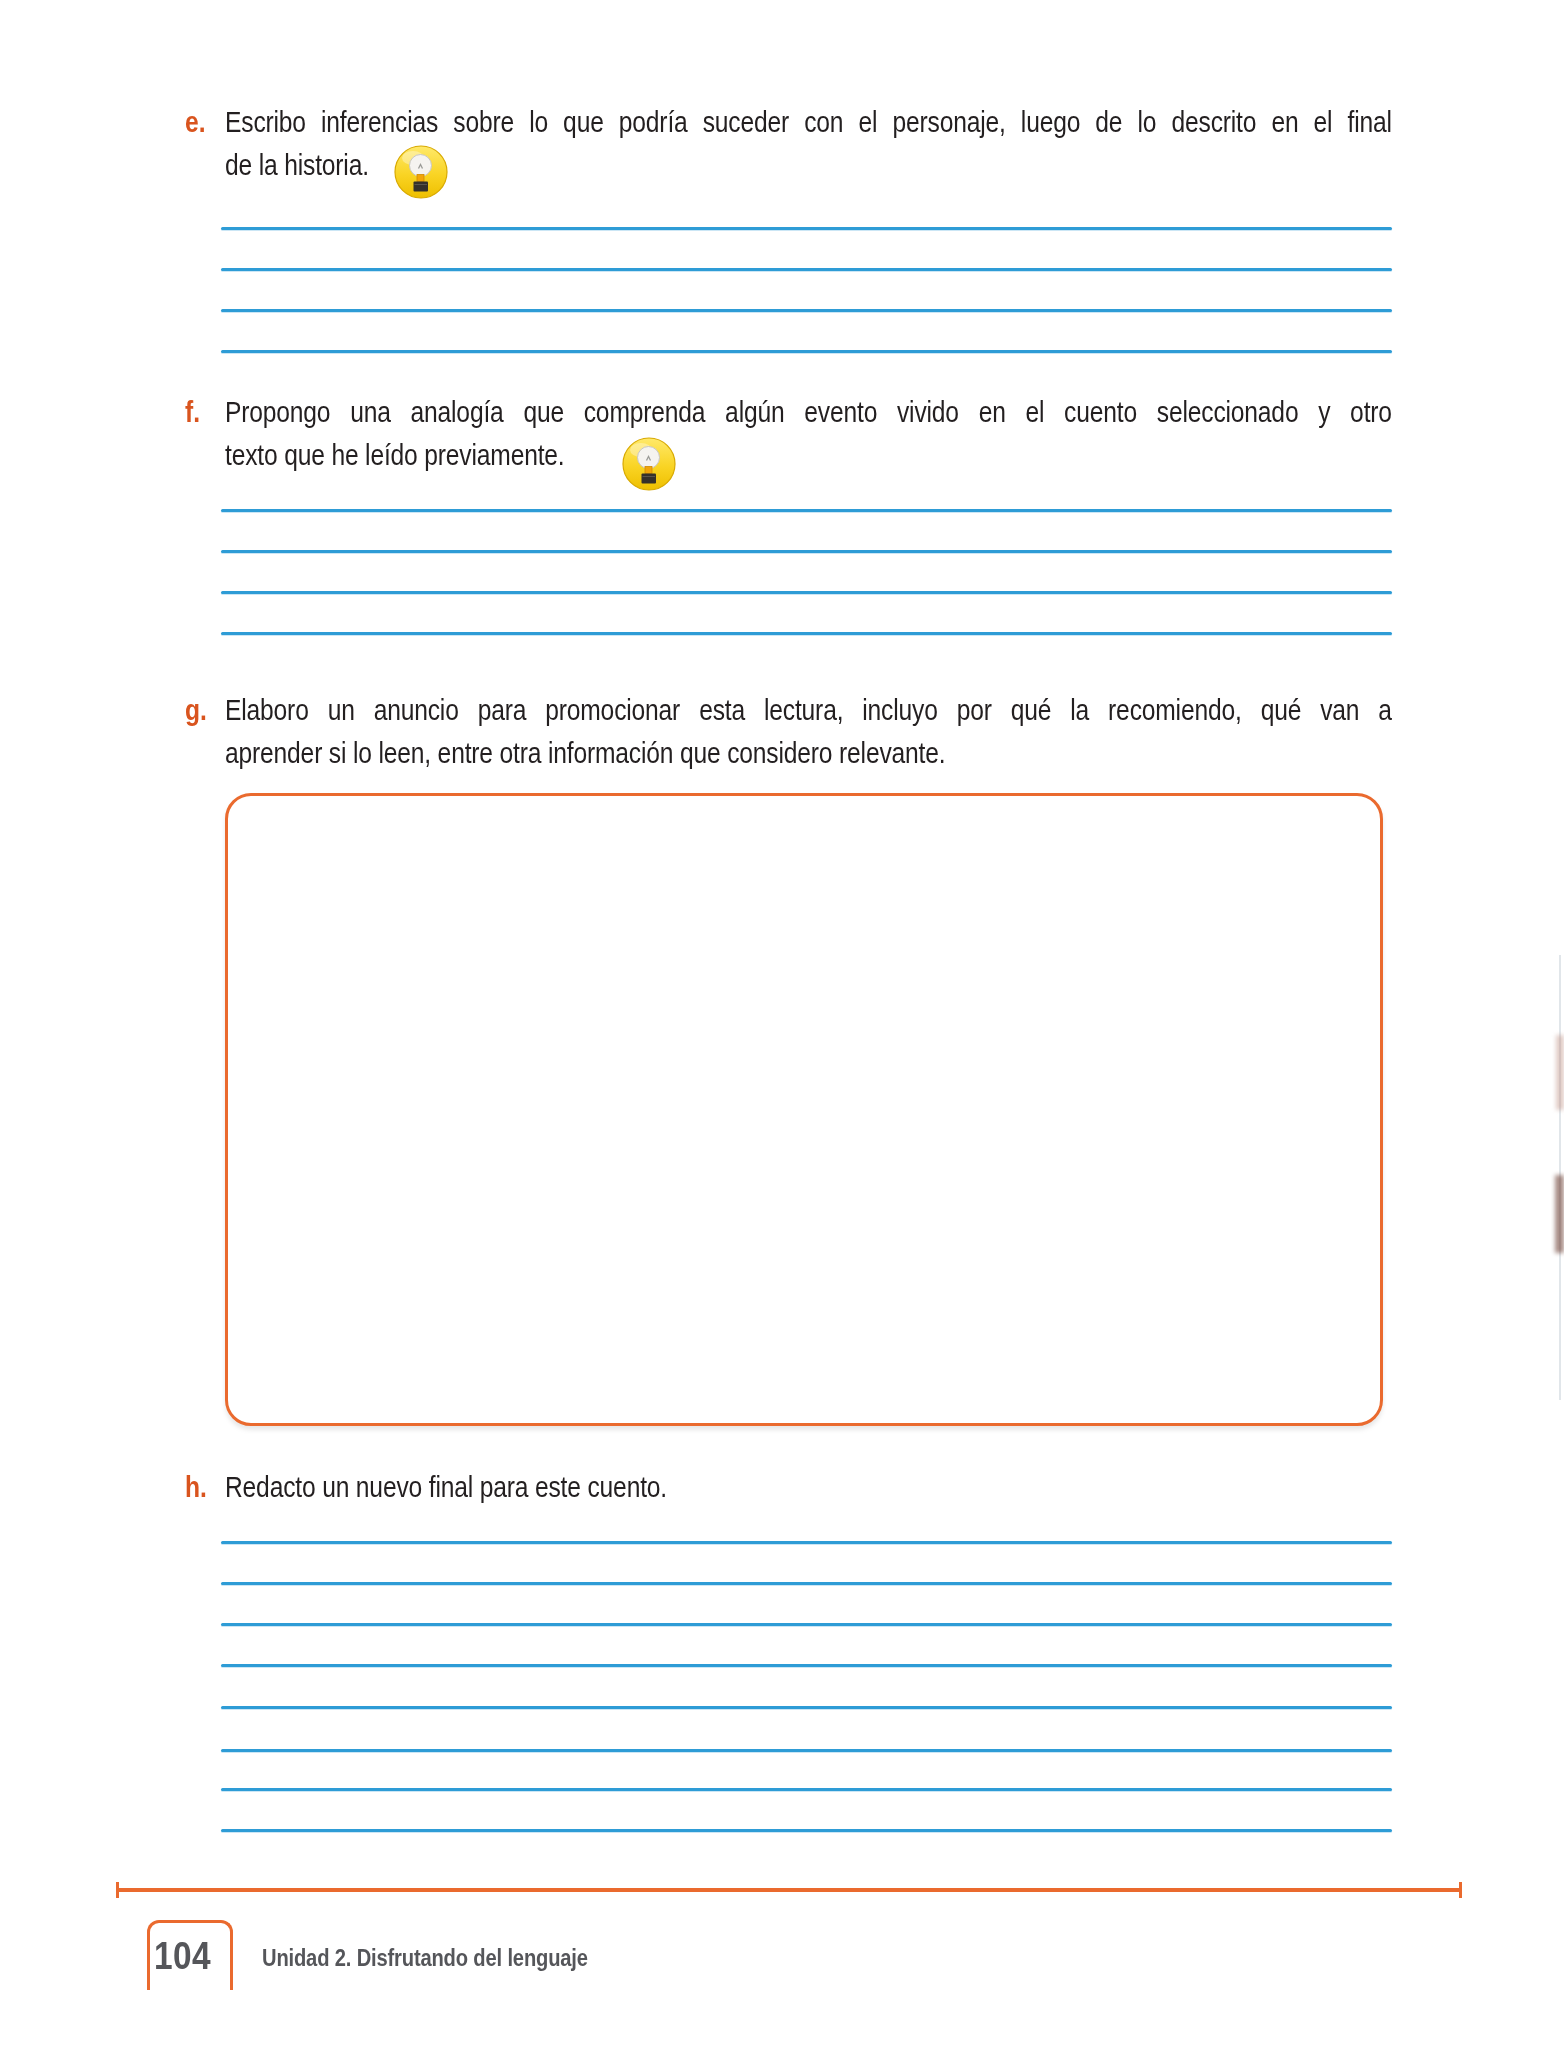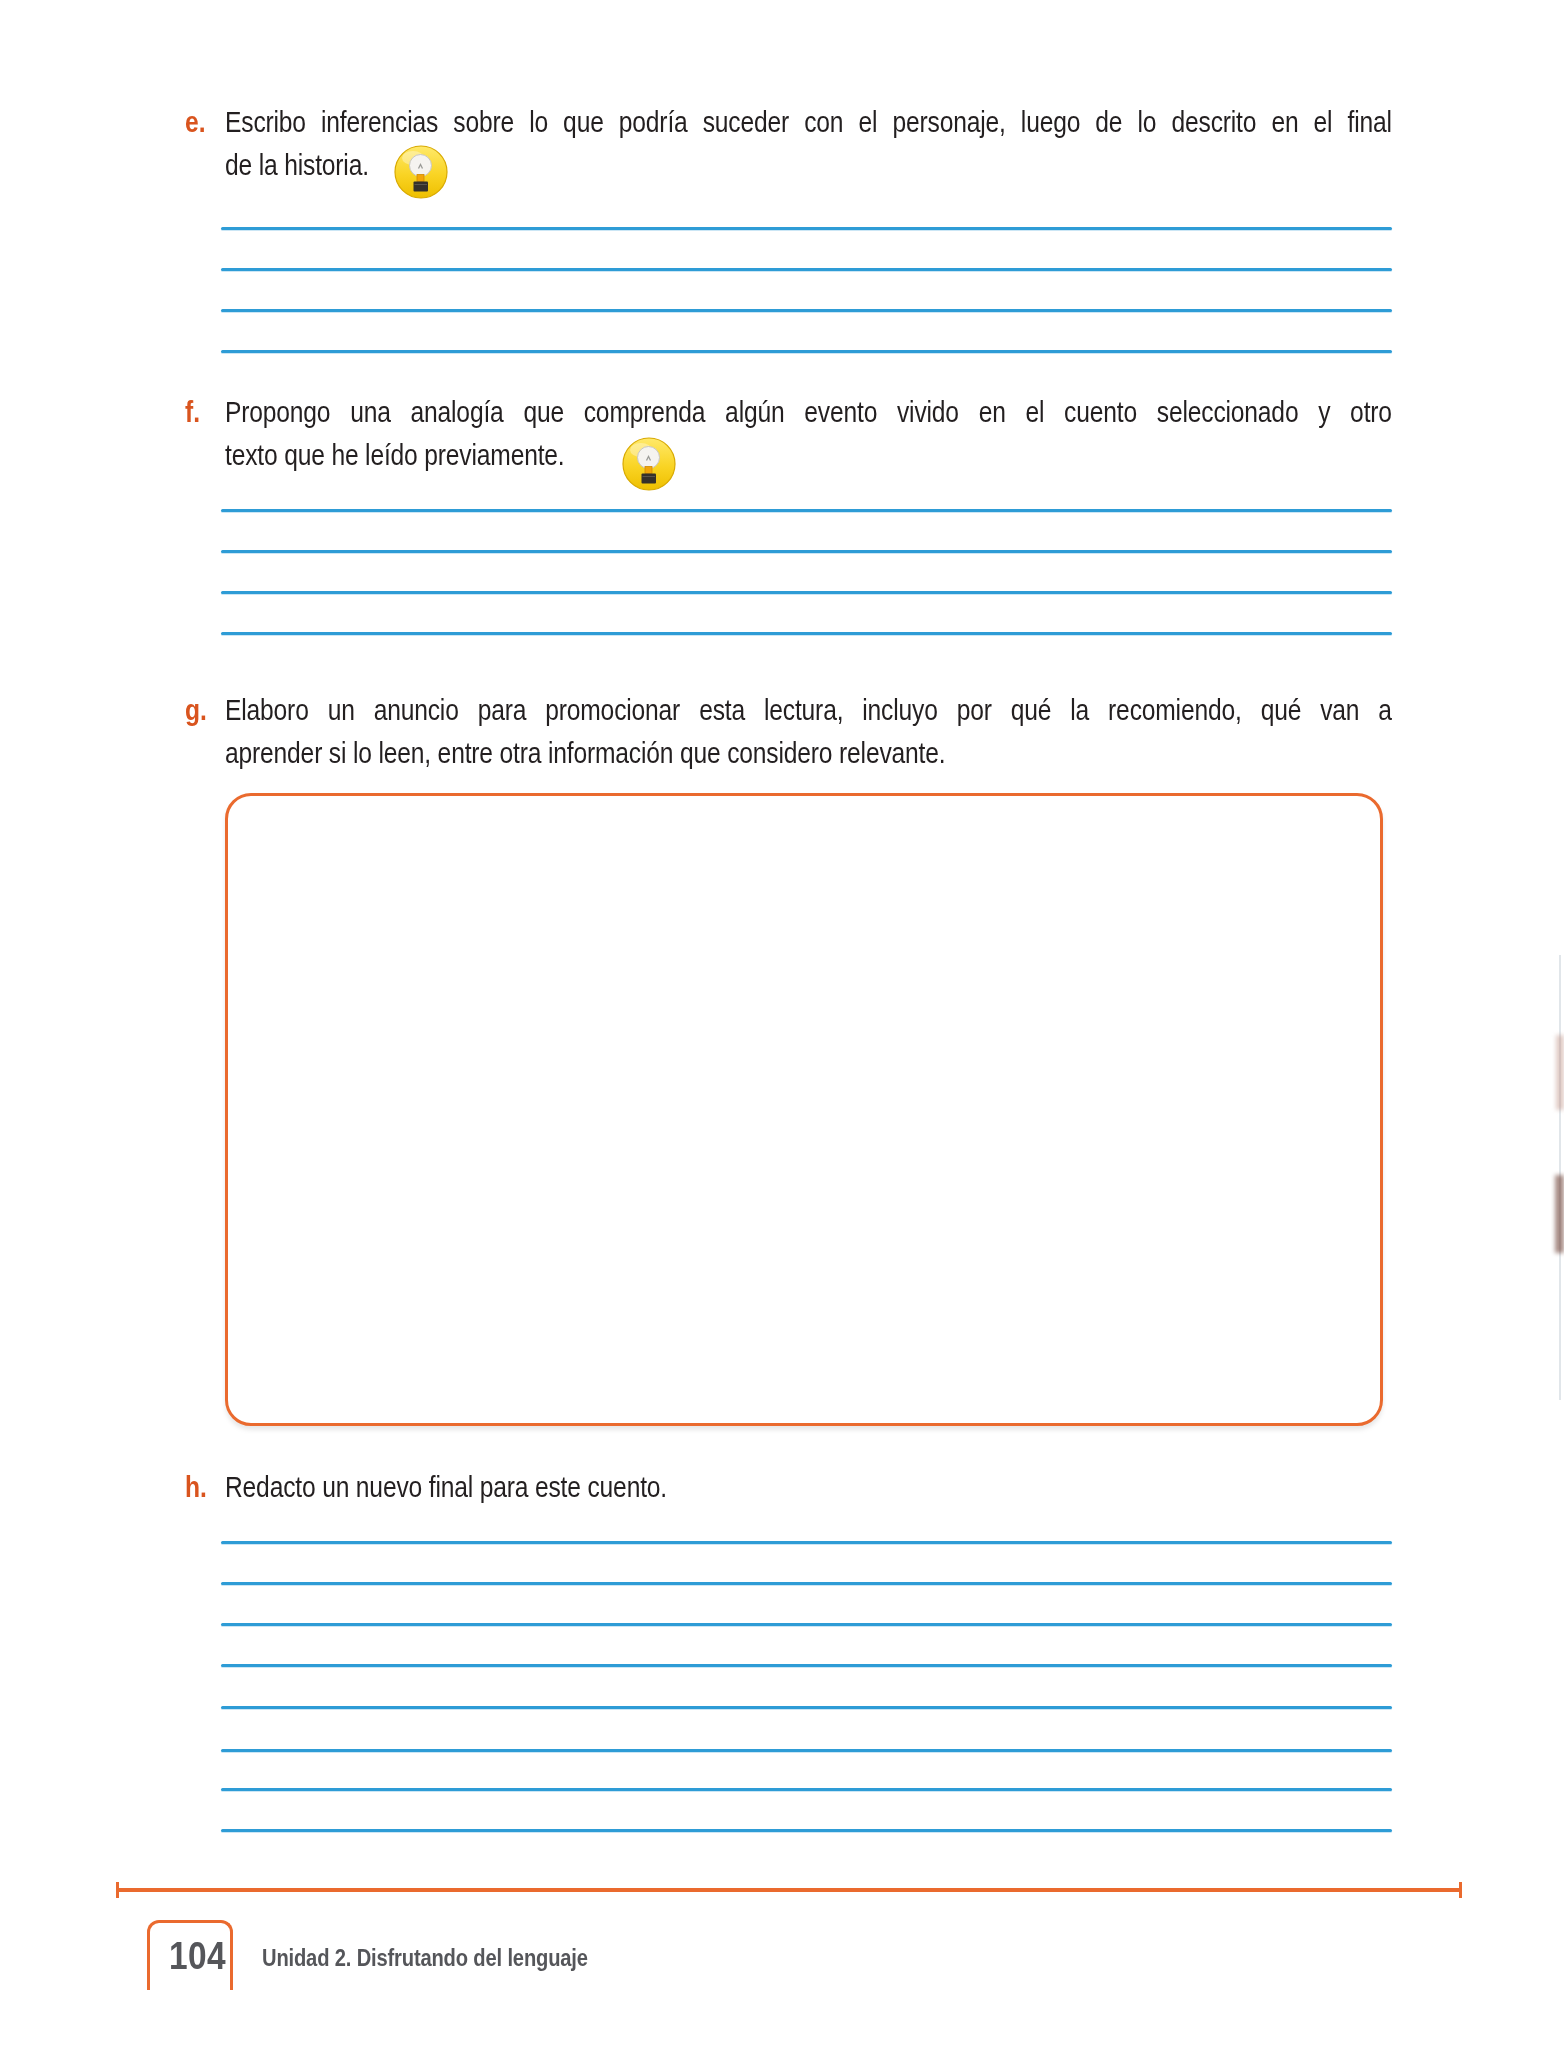--- a/index.html
+++ b/index.html
@@ -26,21 +26,21 @@
   
   .bulb{position:absolute;width:54px;height:54px;}
 
   
   .rule{position:absolute;left:116px;top:1888px;width:1346px;height:4px;background:#ea6a2e;}
   .rule::before,.rule::after{content:'';position:absolute;top:-6px;width:3px;height:16px;background:#ea6a2e;}
   .rule::before{left:0;}
   .rule::after{right:0;}
   .pagebox{position:absolute;left:147px;top:1920px;width:86px;height:70px;box-sizing:border-box;
            border:3px solid #ea6a2e;border-bottom:none;border-radius:12px 12px 0 0;background:#fff;
-           display:flex;align-items:center;justify-content:flex-end;}
+           display:flex;align-items:center;justify-content:flex-start;}
   .pagenum{font-size:38px;font-weight:bold;color:#55565a;transform:scaleX(.88);letter-spacing:.5px;}
   .chapter{position:absolute;left:262px;top:1944px;font-size:24px;font-weight:bold;color:#55565a;
            transform:scaleX(.84);transform-origin:left top;letter-spacing:-0.2px;}
 
   
   .edge-line{position:absolute;left:1559px;top:955px;width:2px;height:445px;background:#c8d2d8;opacity:.55;}
   .edge-smudge-a{position:absolute;left:1556px;top:1035px;width:8px;height:75px;background:#c49a8e;
                  opacity:.5;filter:blur(2px);}
   .edge-smudge-b{position:absolute;left:1555px;top:1175px;width:9px;height:78px;background:#7a5046;
                  opacity:.65;filter:blur(2px);}

